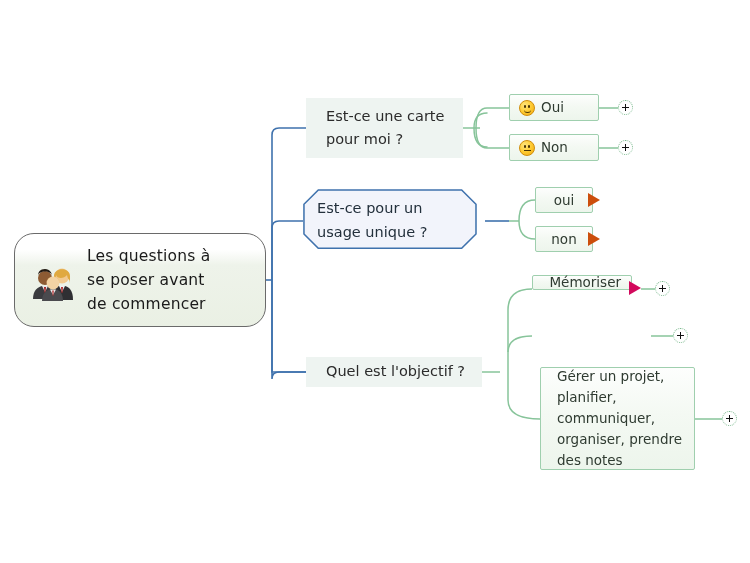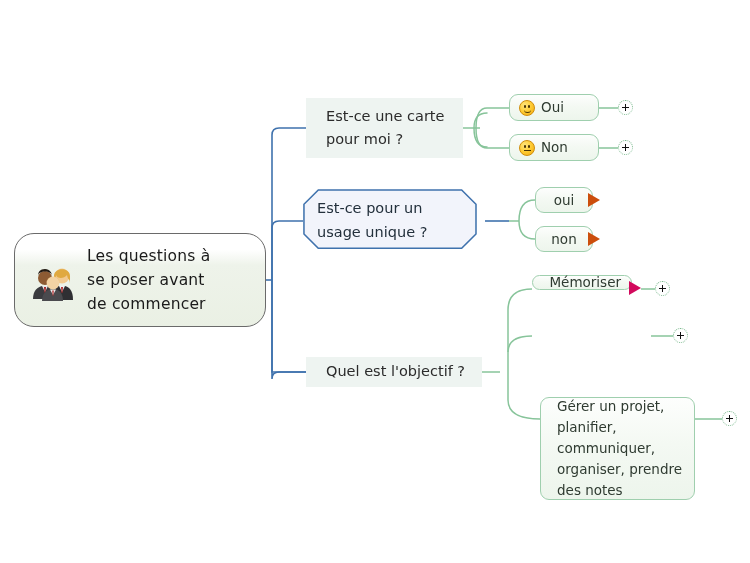--- a/index.html
+++ b/index.html
@@ -94,37 +94,37 @@
     line-height: 1.6;
     white-space: pre-line;
     text-align: left;
     padding-left: 14px;
     width: 100%;
   }
 
   
   .leaf {
     border: 1.4px solid #9fcfae;
-    border-radius: 9px;
+    border-radius: 2px;
     background: linear-gradient(to bottom, #fdfefd 0%, #f4f9f3 45%, #edf5ec 100%);
     color: #2f3b31;
     font-size: 13.5px;
     line-height: 1.55;
     white-space: pre-line;
     padding: 0 10px;
   }
   .leaf.with-emoji { gap: 6px; padding-left: 9px; }
 
   .leaf.oui   { left: 509px; top: 94px;  width: 90px;  height: 27px; }
   .leaf.non   { left: 509px; top: 134px; width: 90px;  height: 27px; }
   .leaf.loui  { left: 535px; top: 187px; width: 58px;  height: 26px; justify-content:center; }
   .leaf.lnon  { left: 535px; top: 226px; width: 58px;  height: 26px; justify-content:center; }
   .leaf.memo  { left: 532px; top: 275px; width: 100px; height: 15px; justify-content:flex-end; }
   .leaf.reso  { left: 532px; top: 313px; width: 119px; height: 45px; padding-left: 16px; }
-  .leaf.gerer { left: 540px; top: 367px; width: 155px; height: 103px; padding-left: 16px; margin-top: 30px; }
+  .leaf.gerer { left: 540px; top: 367px; width: 155px; height: 103px; padding-left: 16px; }
 
   
   .emoji {
     flex: 0 0 auto;
     width: 16px;
     height: 16px;
     border-radius: 50%;
     position: relative;
     background: radial-gradient(circle at 34% 30%, #ffe680 0%, #ffcc33 48%, #f0a811 100%);
     border: 1px solid #d08d0a;

